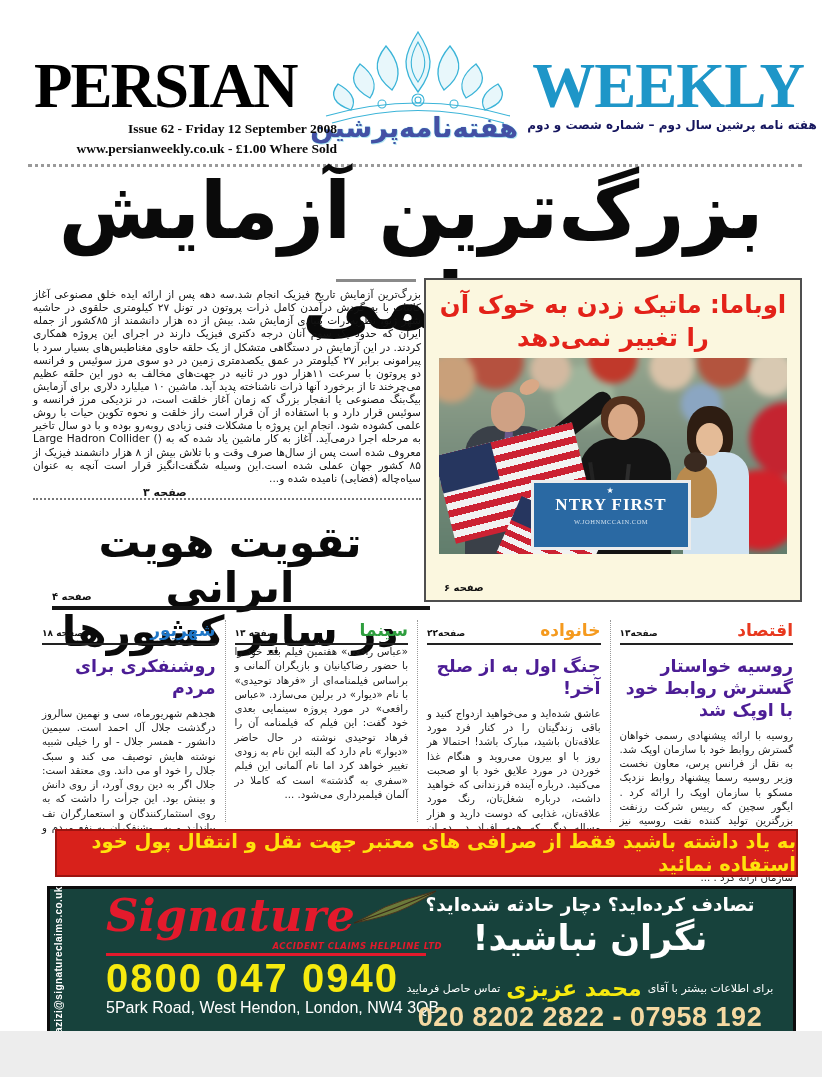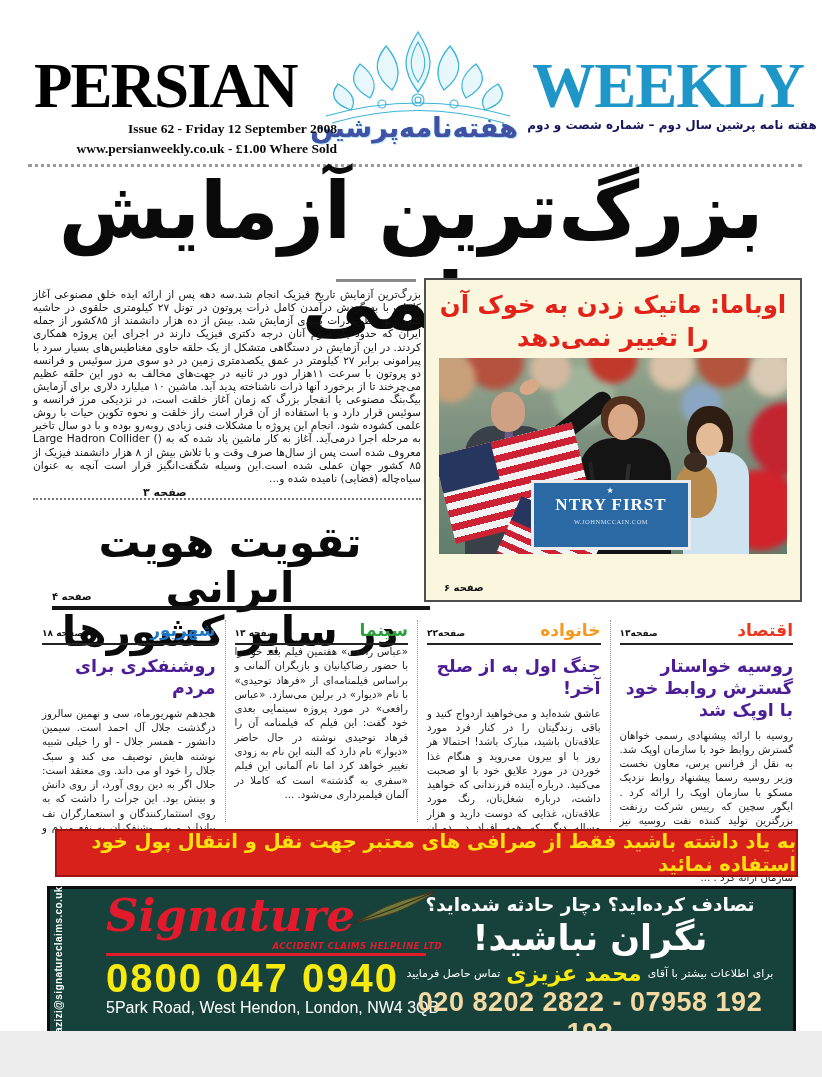--- a/index.html
+++ b/index.html
@@ -158,21 +158,21 @@
     font-family:"DejaVu Serif", serif; font-style:italic; font-weight:bold;
     font-size:45px; color:#e31a2c; line-height:1.1;
   }
   .sig-feather { position:absolute; right:4px; top:-2px; }
   .sig-sub { text-align:right; color:#e31a2c; font-size:8.5px; font-weight:bold; font-style:italic; margin-top:-6px; letter-spacing:0.5px; }
   .sig-underline { height:3px; background:#e31a2c; margin-top:2px; width:320px; }
   .sig-phone { font-family:"Liberation Sans", sans-serif; font-weight:bold; font-size:40px; letter-spacing:2px; line-height:1.05; margin-top:1px; }
   .sig-address { color:#fff; font-size:16px; font-family:"Liberation Sans", sans-serif; }
   .ad-right { position:absolute; right:8px; top:5px; width:390px; text-align:center; direction:rtl; }
   .ad-q   { color:#fff; font-size:18.5px; font-weight:bold; }
-  .ad-big { color:#fff; font-size:35px; font-weight:bold; margin:3px 0 3px; }
+  .ad-big { color:#fff; font-size:35px; font-weight:bold; margin:3px 0 18px; }
   .ad-contact { display:flex; direction:rtl; justify-content:center; align-items:center; gap:6px; color:#fff; font-size:11px; }
   .ad-name { font-size:22px; font-weight:bold; }
   .ad-phones { font-size:27px; font-weight:bold; font-family:"Liberation Sans", sans-serif; direction:ltr; margin-top:1px; letter-spacing:0.5px; }
 </style>
 </head>
 <body>
 
 <div class="page">
 
   <div class="brand-left">PERSIAN</div>

